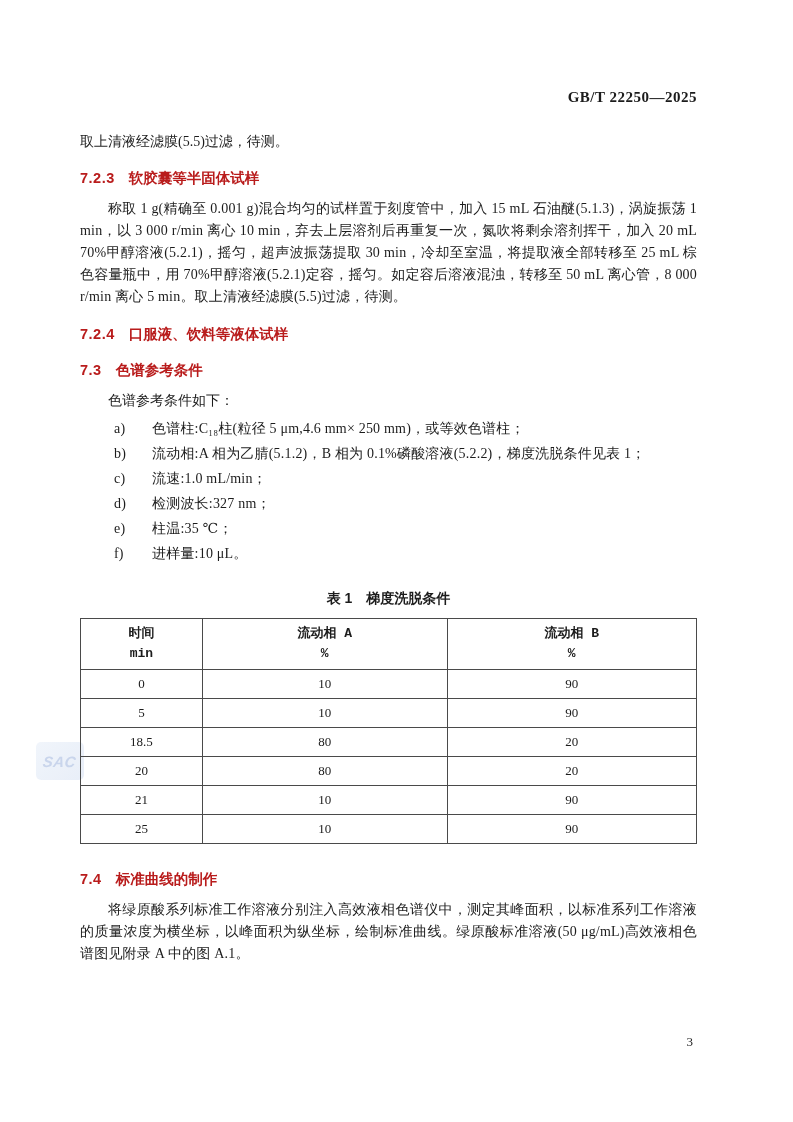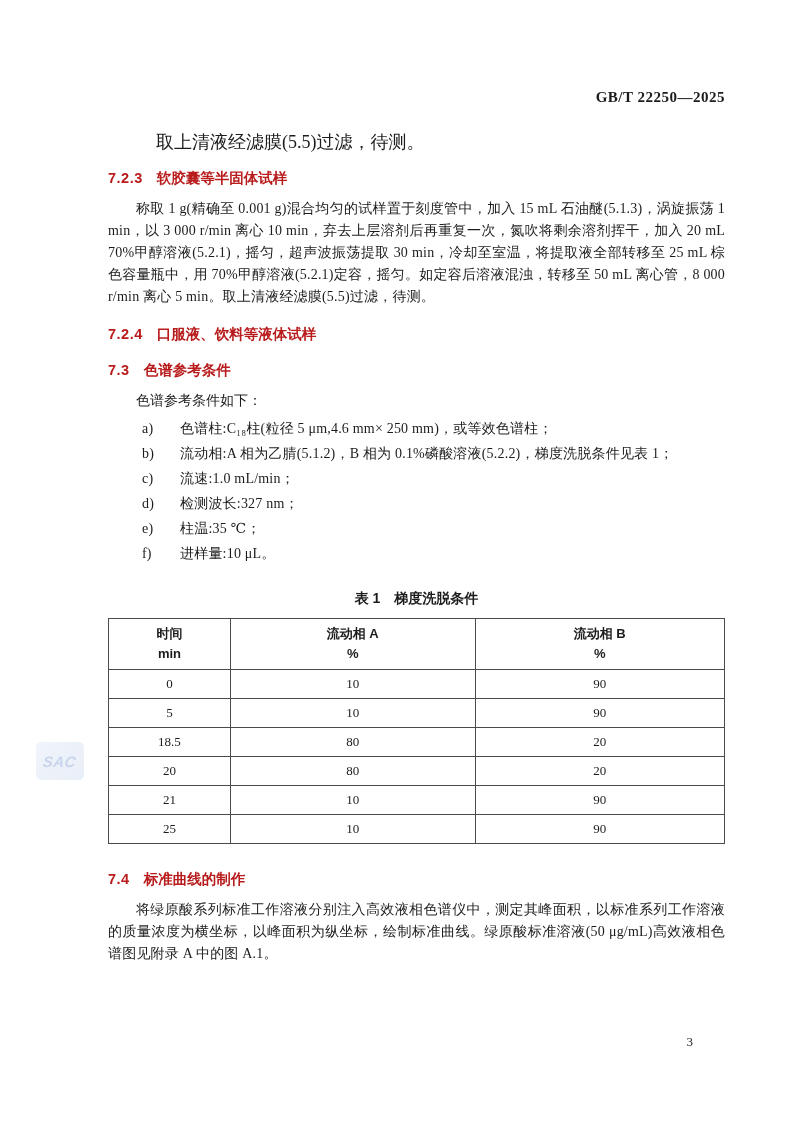--- a/index.html
+++ b/index.html
@@ -7,33 +7,33 @@
     position:relative;
     width:793px; height:1122px;
     margin:0 auto;
     background:#ffffff;
     box-shadow:0 0 6px rgba(0,0,0,.18);
     font-family:"Liberation Serif","DejaVu Serif",serif;
     color:#1c1c1c;
     overflow:hidden;
   }
   .content {
-    position:absolute; left:108px; top:88px; width:617px;
+    position:absolute; left:80px; top:88px; width:617px;
   }
   .doc-code {
     text-align:right;
     font-weight:bold;
     font-size:15px;
     line-height:18px;
     letter-spacing:.5px;
     font-family:"Liberation Serif","DejaVu Serif",serif;
   }
   .carryover {
     margin-top:26px;
-    font-size:18px; line-height:20px;margin-left:48px;
+    font-size:14px; line-height:20px;
   }
   .sec-heading {
     margin-top:16px;
     font-family:"Liberation Sans","DejaVu Sans",sans-serif;
     font-weight:bold;
     font-size:14.5px; line-height:20px;
     color:#b91c1c;
   }
   .sec-heading .sec-num { margin-right:14px; letter-spacing:.5px; }
   .para {
@@ -69,21 +69,21 @@
     border-collapse:collapse;
     border:1.6px solid #2c2c2c;
   }
   table.gradient-table th, table.gradient-table td {
     border:1px solid #4a4a4a;
     text-align:center;
     vertical-align:middle;
   }
   table.gradient-table th {
     height:48px;
-    font-family:Liberation Sans, sans-serif;
+    font-family:Liberation Mono, monospace;
     font-weight:bold;
     font-size:13px; line-height:20px;
     font-weight:600;
   }
   table.gradient-table td {
     height:26px;
     font-size:13px;
     font-family:"Liberation Serif","DejaVu Serif",serif;
   }
   col.c-time { width:19.8%; }

